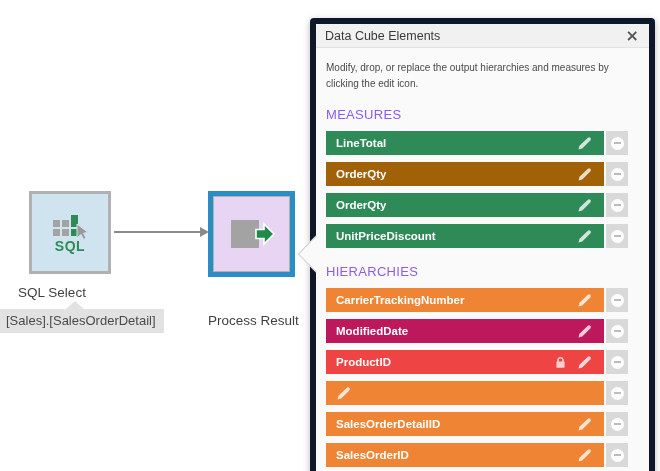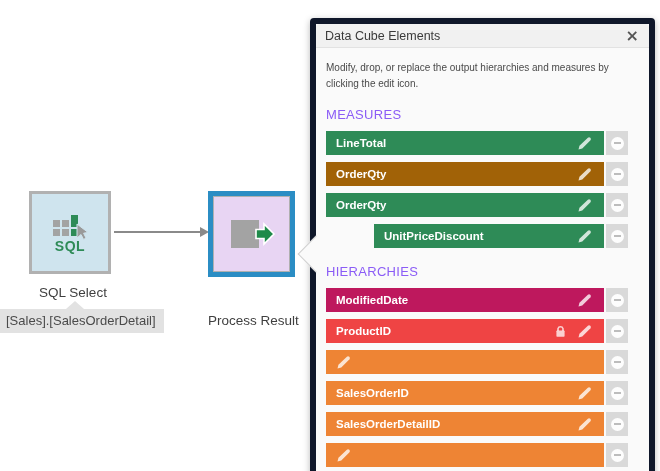--- a/index.html
+++ b/index.html
@@ -38,21 +38,21 @@
     width:100%; height:100%;
     background:#e8d5f3;
     box-shadow:inset 0 0 0 1px #b0b0b0;
     display:flex; align-items:center; justify-content:center;
   }
 
   .node-label {
     position:absolute; top:285px; height:16px;
     font-size:13.5px; color:#3f3f3f; text-align:center; white-space:nowrap;
   }
-  .label-sql { left:32px; width:82px; }
+  .label-sql { left:11px; width:82px; }
   .label-process { left:208px; width:87px;margin-top:28px; }
 
   .connector-line {
     position:absolute; left:114px; top:231px; width:87px; height:2px;
     background:#8a8a8a;
   }
   .connector-arrowhead {
     position:absolute; left:200px; top:227px; width:0; height:0;
     border-left:9px solid #8a8a8a;
     border-top:5px solid transparent;
@@ -219,39 +219,55 @@
             <path d="M11.6 1.8 a2 2 0 0 1 2.8 2.8 L5.6 13.4 1.6 14.4 2.6 10.4 Z" fill="rgba(255,255,255,0.78)"></path>
           </svg>
         </span>
       </span>
     </div>
     <div class="remove">
       <span class="minus-circle"></span>
     </div>
   </div>
         <div class="element-row">
-    <div class="bar" style="background: rgb(46, 139, 87); margin-left: 48px;">
+    <div class="bar" style="background: rgb(46, 139, 87);">
       <span class="bar-label">UnitPriceDiscount</span>
       <span class="bar-icons">
 
         <span>
           <svg width="15" height="15" viewBox="0 0 16 16">
             <path d="M11.6 1.8 a2 2 0 0 1 2.8 2.8 L5.6 13.4 1.6 14.4 2.6 10.4 Z" fill="rgba(255,255,255,0.78)"></path>
           </svg>
         </span>
       </span>
     </div>
     <div class="remove">
       <span class="minus-circle"></span>
     </div>
   </div>
       </div>
 
     <div class="section-label">HIERARCHIES</div>
     <div id="hierarchies-list">
+        <div class="element-row">
+    <div class="bar" style="background: rgb(238, 132, 52);">
+      <span class="bar-label">CarrierTrackingNumber</span>
+      <span class="bar-icons">
+
+        <span>
+          <svg width="15" height="15" viewBox="0 0 16 16">
+            <path d="M11.6 1.8 a2 2 0 0 1 2.8 2.8 L5.6 13.4 1.6 14.4 2.6 10.4 Z" fill="rgba(255,255,255,0.78)"></path>
+          </svg>
+        </span>
+      </span>
+    </div>
+    <div class="remove">
+      <span class="minus-circle"></span>
+    </div>
+  </div>
         <div class="element-row">
     <div class="bar" style="background: #be185d;">
       <span class="bar-label">ModifiedDate</span>
       <span class="bar-icons">
 
         <span>
           <svg width="15" height="15" viewBox="0 0 16 16">
             <path d="M11.6 1.8 a2 2 0 0 1 2.8 2.8 L5.6 13.4 1.6 14.4 2.6 10.4 Z" fill="rgba(255,255,255,0.78)"></path>
           </svg>
         </span>
@@ -292,52 +308,52 @@
           </svg>
         </span>
       </span>
     </div>
     <div class="remove">
       <span class="minus-circle"></span>
     </div>
   </div>
         <div class="element-row">
     <div class="bar" style="background: rgb(238, 132, 52);">
+      <span class="bar-label">SalesOrderDetailID</span>
+      <span class="bar-icons">
+
+        <span>
+          <svg width="15" height="15" viewBox="0 0 16 16">
+            <path d="M11.6 1.8 a2 2 0 0 1 2.8 2.8 L5.6 13.4 1.6 14.4 2.6 10.4 Z" fill="rgba(255,255,255,0.78)"></path>
+          </svg>
+        </span>
+      </span>
+    </div>
+    <div class="remove">
+      <span class="minus-circle"></span>
+    </div>
+  </div>
+        <div class="element-row">
+    <div class="bar" style="background: rgb(238, 132, 52);">
       <span class="bar-label">SalesOrderID</span>
       <span class="bar-icons">
 
         <span>
           <svg width="15" height="15" viewBox="0 0 16 16">
             <path d="M11.6 1.8 a2 2 0 0 1 2.8 2.8 L5.6 13.4 1.6 14.4 2.6 10.4 Z" fill="rgba(255,255,255,0.78)"></path>
           </svg>
         </span>
       </span>
     </div>
     <div class="remove">
       <span class="minus-circle"></span>
     </div>
   </div>
         <div class="element-row">
     <div class="bar" style="background: rgb(238, 132, 52);">
-      <span class="bar-label">SalesOrderDetailID</span>
-      <span class="bar-icons">
-
-        <span>
-          <svg width="15" height="15" viewBox="0 0 16 16">
-            <path d="M11.6 1.8 a2 2 0 0 1 2.8 2.8 L5.6 13.4 1.6 14.4 2.6 10.4 Z" fill="rgba(255,255,255,0.78)"></path>
-          </svg>
-        </span>
-      </span>
-    </div>
-    <div class="remove">
-      <span class="minus-circle"></span>
-    </div>
-  </div>
-        <div class="element-row">
-    <div class="bar" style="background: rgb(238, 132, 52);">
       <span class="bar-icons">
 
         <span>
           <svg width="15" height="15" viewBox="0 0 16 16">
             <path d="M11.6 1.8 a2 2 0 0 1 2.8 2.8 L5.6 13.4 1.6 14.4 2.6 10.4 Z" fill="rgba(255,255,255,0.78)"></path>
           </svg>
         </span>
       </span>
     </div>
     <div class="remove">

